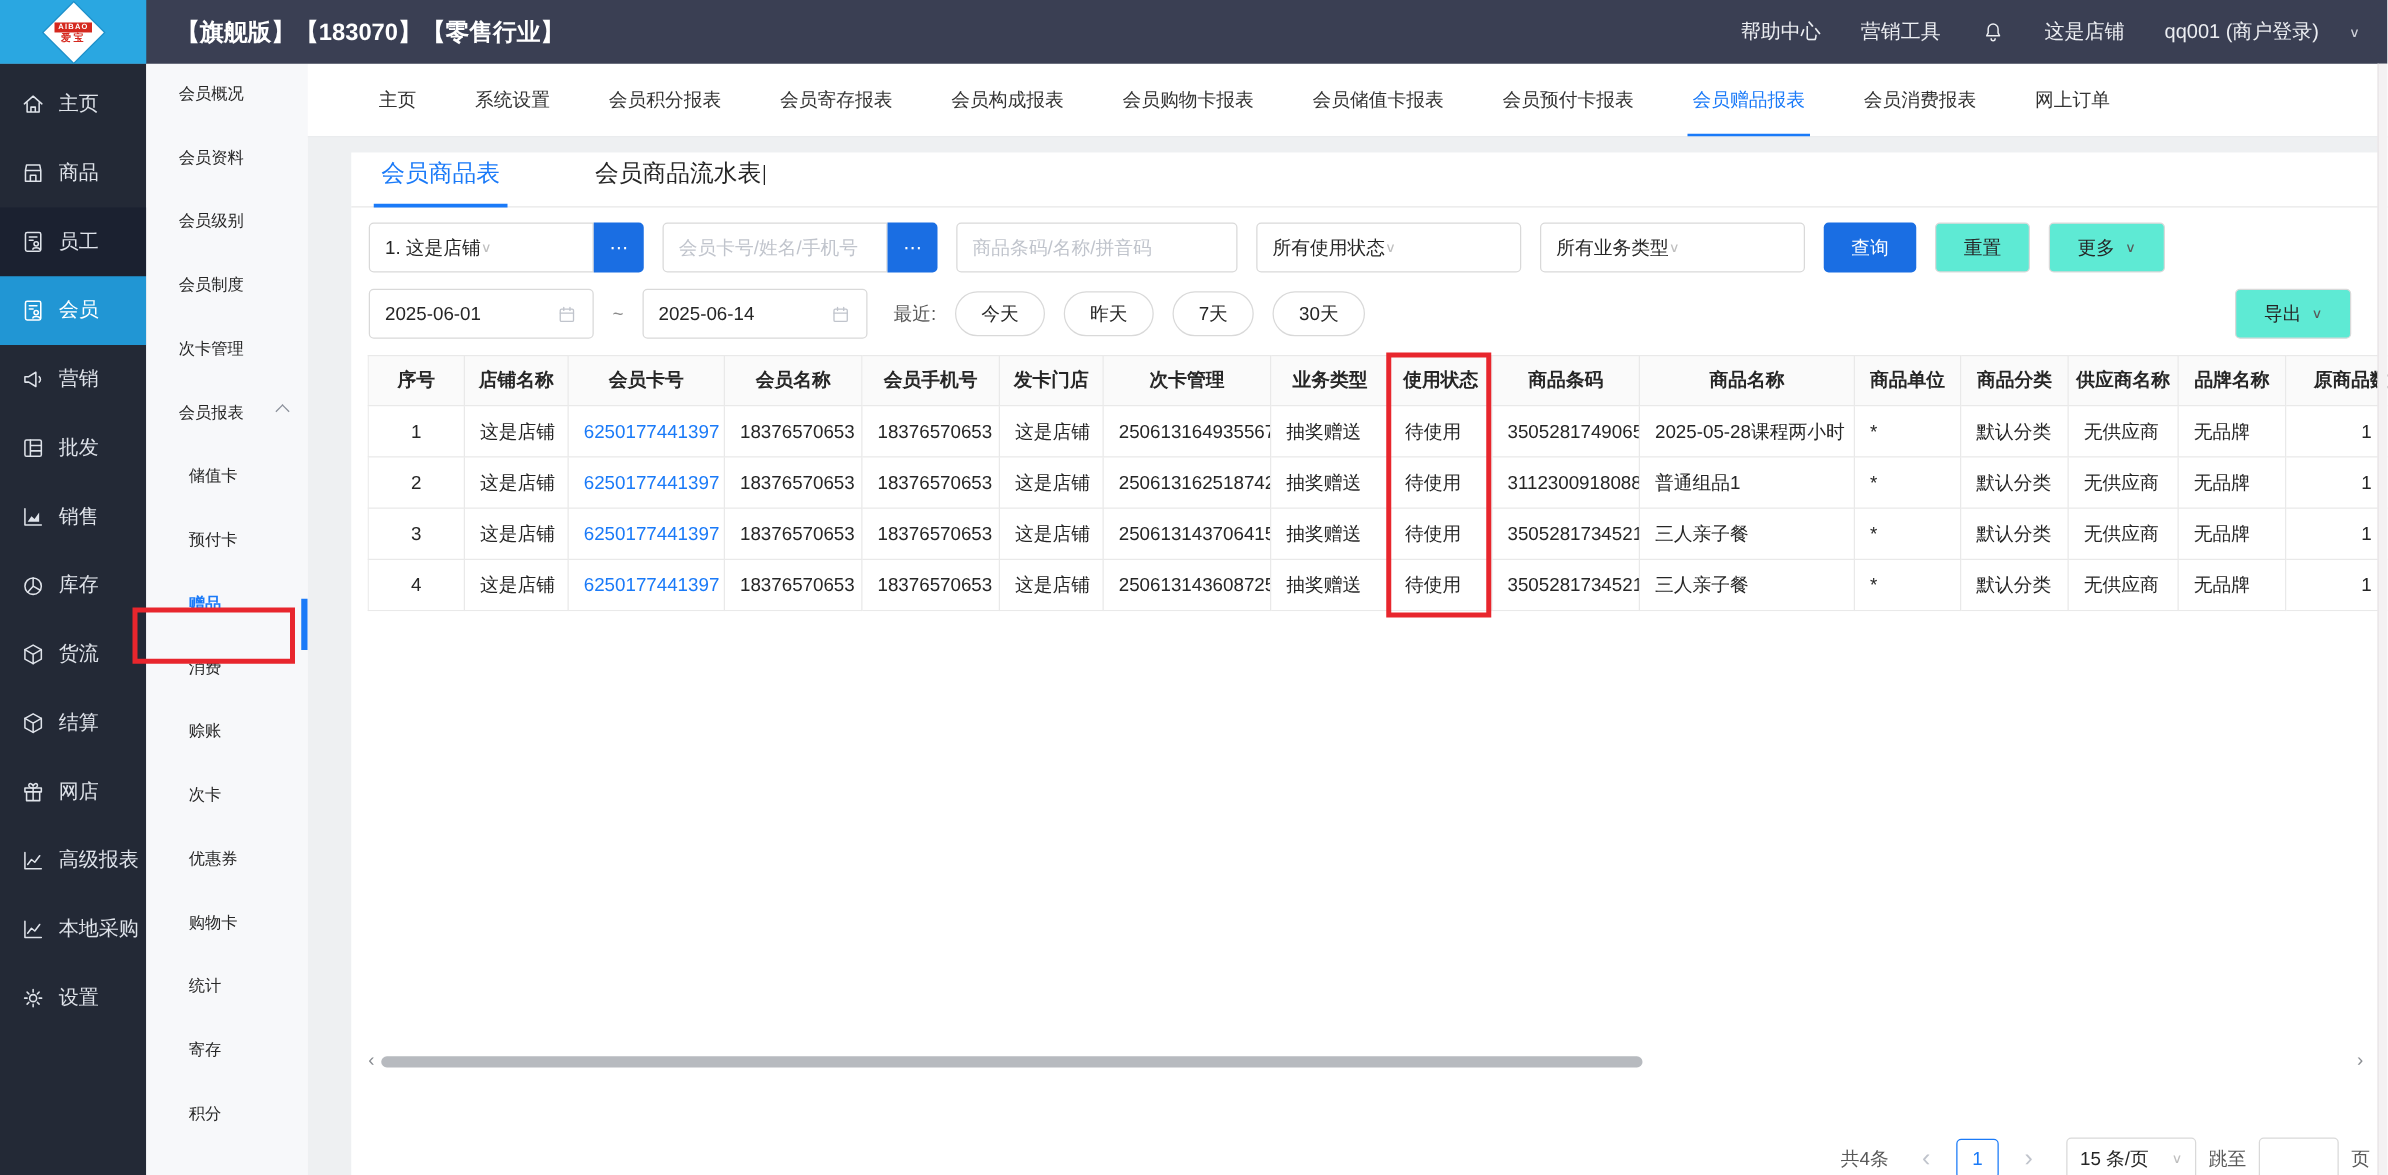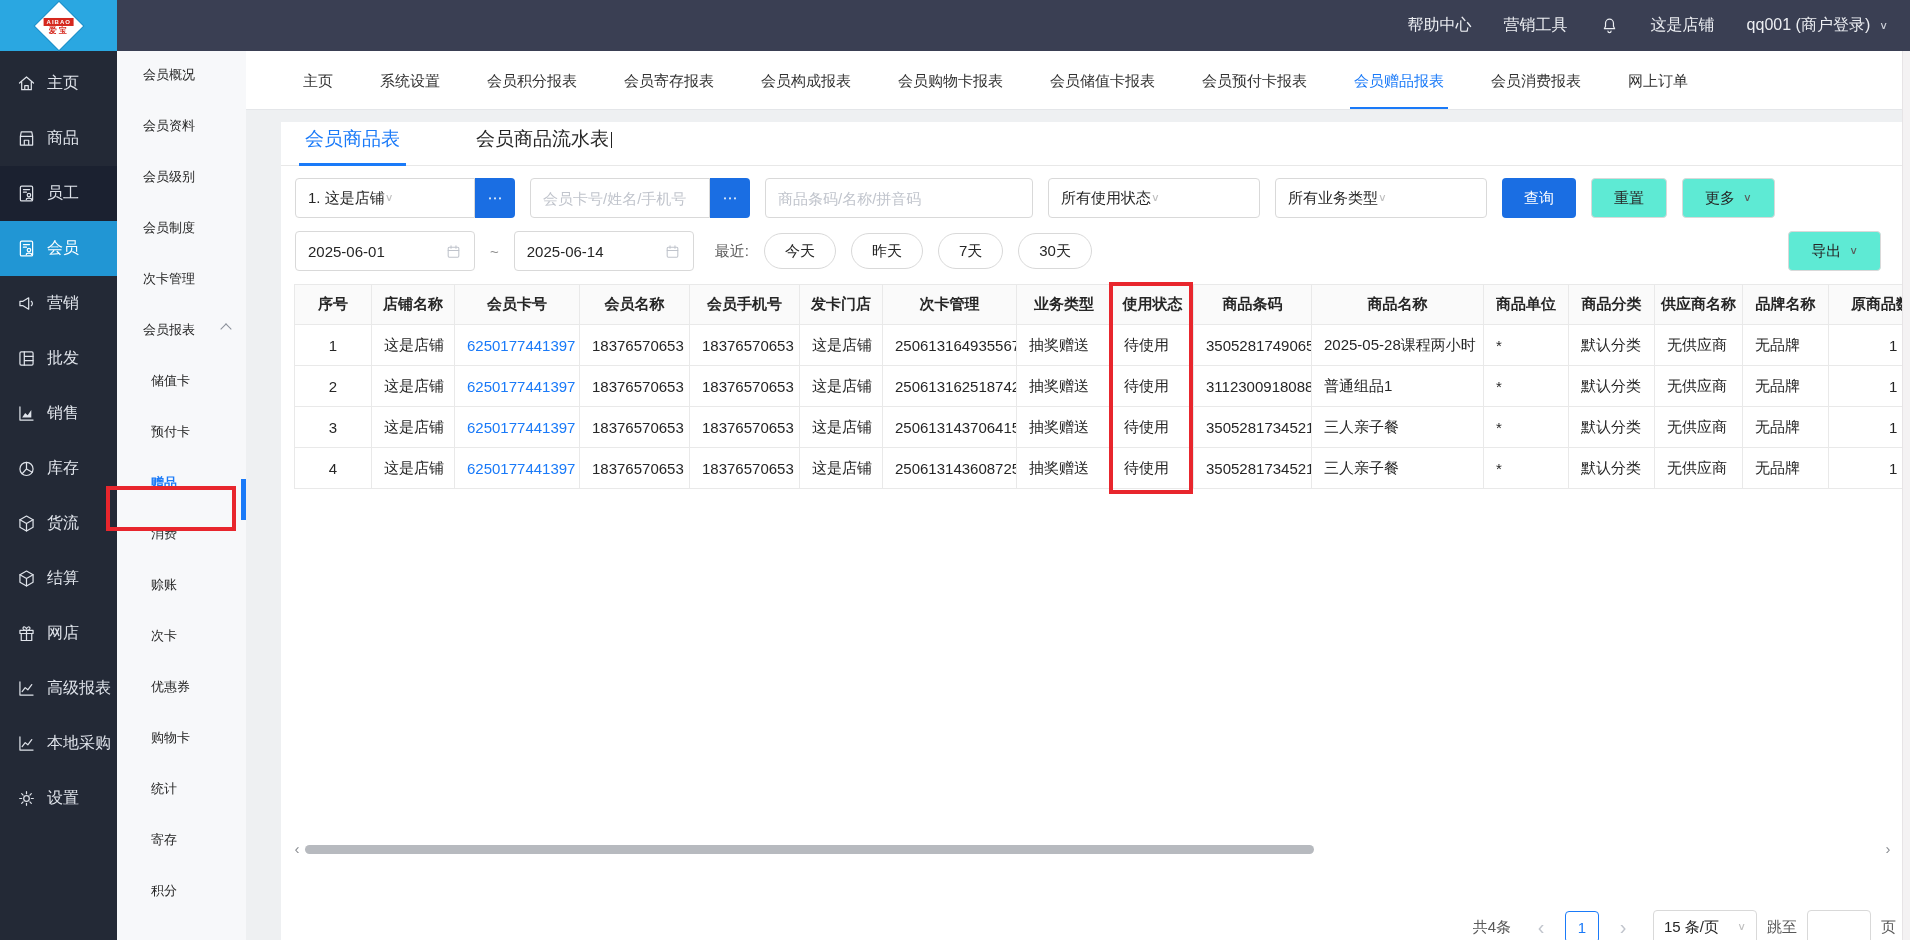--- a/index.html
+++ b/index.html
@@ -13,21 +13,21 @@
   .topbar { position:absolute; left:0; top:0; width:1910px; height:51px; background:#3a3f53; display:flex; align-items:center; z-index:20; }
   .logo-box { width:117px; height:51px; background:#2aa7e1; display:flex; align-items:center; justify-content:center; flex:0 0 auto; }
   .logo-diamond { width:34px; height:34px; background:#fff; transform:rotate(45deg); display:flex; align-items:center; justify-content:center; box-shadow:0 0 0 1px #1d8fc9; }
   .logo-inner { transform:rotate(-45deg); display:flex; flex-direction:column; align-items:center; line-height:1; }
   .logo-aibao { background:#d5281e; color:#fff; font-size:6px; font-weight:bold; padding:1px 3px; letter-spacing:1px; }
   .logo-cn { color:#d5281e; font-size:8px; font-weight:bold; margin-top:1px; letter-spacing:2px; }
   .topbar-title { color:#fff; font-size:19px; font-weight:bold; margin-left:24px; white-space:nowrap; }
   .topbar-right { margin-left:auto; display:flex; align-items:center; gap:32px; padding-right:22px; color:#eceef2; font-size:16px; }
   .topbar-link { cursor:pointer; white-space:nowrap; }
   .bell svg { width:19px; height:19px; fill:none; stroke:#eceef2; stroke-width:1.5; stroke-linecap:round; stroke-linejoin:round; display:block; }
-  .account { display:flex; align-items:center; gap:9px; cursor:pointer; white-space:nowrap;text-align:right; }
+  .account { display:flex; align-items:center; gap:24px; cursor:pointer; white-space:nowrap;text-align:right; }
   .chev { color:#bfbfbf; font-size:12px; display:inline-block; transform:scaleY(.85); }
   .chev-light { color:#cfd2da; }
   .chev-dark { color:#595959; }
   
   .iconbar { position:absolute; left:0; top:51px; width:117px; height:889px; background:#232936; padding-top:5px; z-index:10; }
   .icon-item { height:55px; display:flex; align-items:center; padding-left:16px; gap:10px; color:#dfe3ea; font-size:16px; cursor:pointer; white-space:nowrap; }
   .icon-item.dim { background:#1b2130; }
   .icon-item.active { background:#2196d4; color:#fff; }
   .nav-icon { width:21px; height:21px; flex:0 0 auto; }
   .nav-icon svg { width:21px; height:21px; fill:none; stroke:currentColor; stroke-width:1.4; stroke-linecap:round; stroke-linejoin:round; display:block; }
@@ -57,21 +57,21 @@
   
   .filters { padding:12px 18px 0 14px; }
   .filter-row { display:flex; align-items:center; gap:15px; margin-bottom:13px; }
   .select, .input, .date-box { height:40px; border:1px solid #d9d9d9; border-radius:4px; background:#fff; font-size:15px; color:#262626; }
   .select { display:flex; align-items:center; justify-content:flex-start; padding:0 12px; cursor:pointer; }
   .input { padding:0 12px; outline:none; }
   .input::placeholder { color:#c0c4cc; }
   .input-group { display:flex; }
   .input-group .select, .input-group .input { border-radius:4px 0 0 4px; width:180px; }
   .dots-btn { width:40px; height:40px; border:none; background:#1a6ee3; color:#fff; border-radius:0 4px 4px 0; font-size:15px; cursor:pointer; display:flex; align-items:center; justify-content:center; }
-  .product-input { width:268px; }
+  .product-input { width:225px; }
   .w212 { width:212px; }
   .btn { height:40px; border-radius:4px; padding:0 22px; font-size:15px; display:flex; align-items:center; gap:8px; cursor:pointer; border:none; white-space:nowrap; }
   .btn-primary { background:#1a6ee3; color:#fff; }
   .btn-plain { background:#5eead4; border:1px solid #d9d9d9; color:#262626; }
   .date-box { width:180px; display:flex; align-items:center; justify-content:space-between; padding:0 12px; cursor:pointer; }
   .cal svg { width:17px; height:17px; fill:none; stroke:#c0c4cc; stroke-width:1.5; stroke-linecap:round; display:block; }
   .sep { color:#8c8c8c; }
   .recent-label { color:#595959; margin-left:6px; }
   .pills { display:flex; gap:15px; }
   .pill { height:36px; border:1px solid #d9d9d9; border-radius:18px; background:#fff; padding:0 20px; font-size:15px; color:#262626; cursor:pointer; white-space:nowrap; }
@@ -116,20 +116,21 @@
 
 <header class="topbar">
   <div class="logo-box">
     <div class="logo-diamond">
       <div class="logo-inner">
         <span class="logo-aibao">AIBAO</span>
         <span class="logo-cn">爱宝</span>
       </div>
     </div>
   </div>
+  <div class="topbar-title">【旗舰版】【183070】【零售行业】</div>
   <div class="topbar-right">
     <span class="topbar-link">帮助中心</span>
     <span class="topbar-link">营销工具</span>
     <span class="bell">
         <svg viewBox="0 0 24 24">
           <path d="M12 4a5 5 0 0 0-5 5v4l-1.5 3h13L17 13V9a5 5 0 0 0-5-5Z"></path>
           <path d="M10 19a2 2 0 0 0 4 0"></path>
         </svg>
       </span>
     <span class="topbar-link">这是店铺</span>

